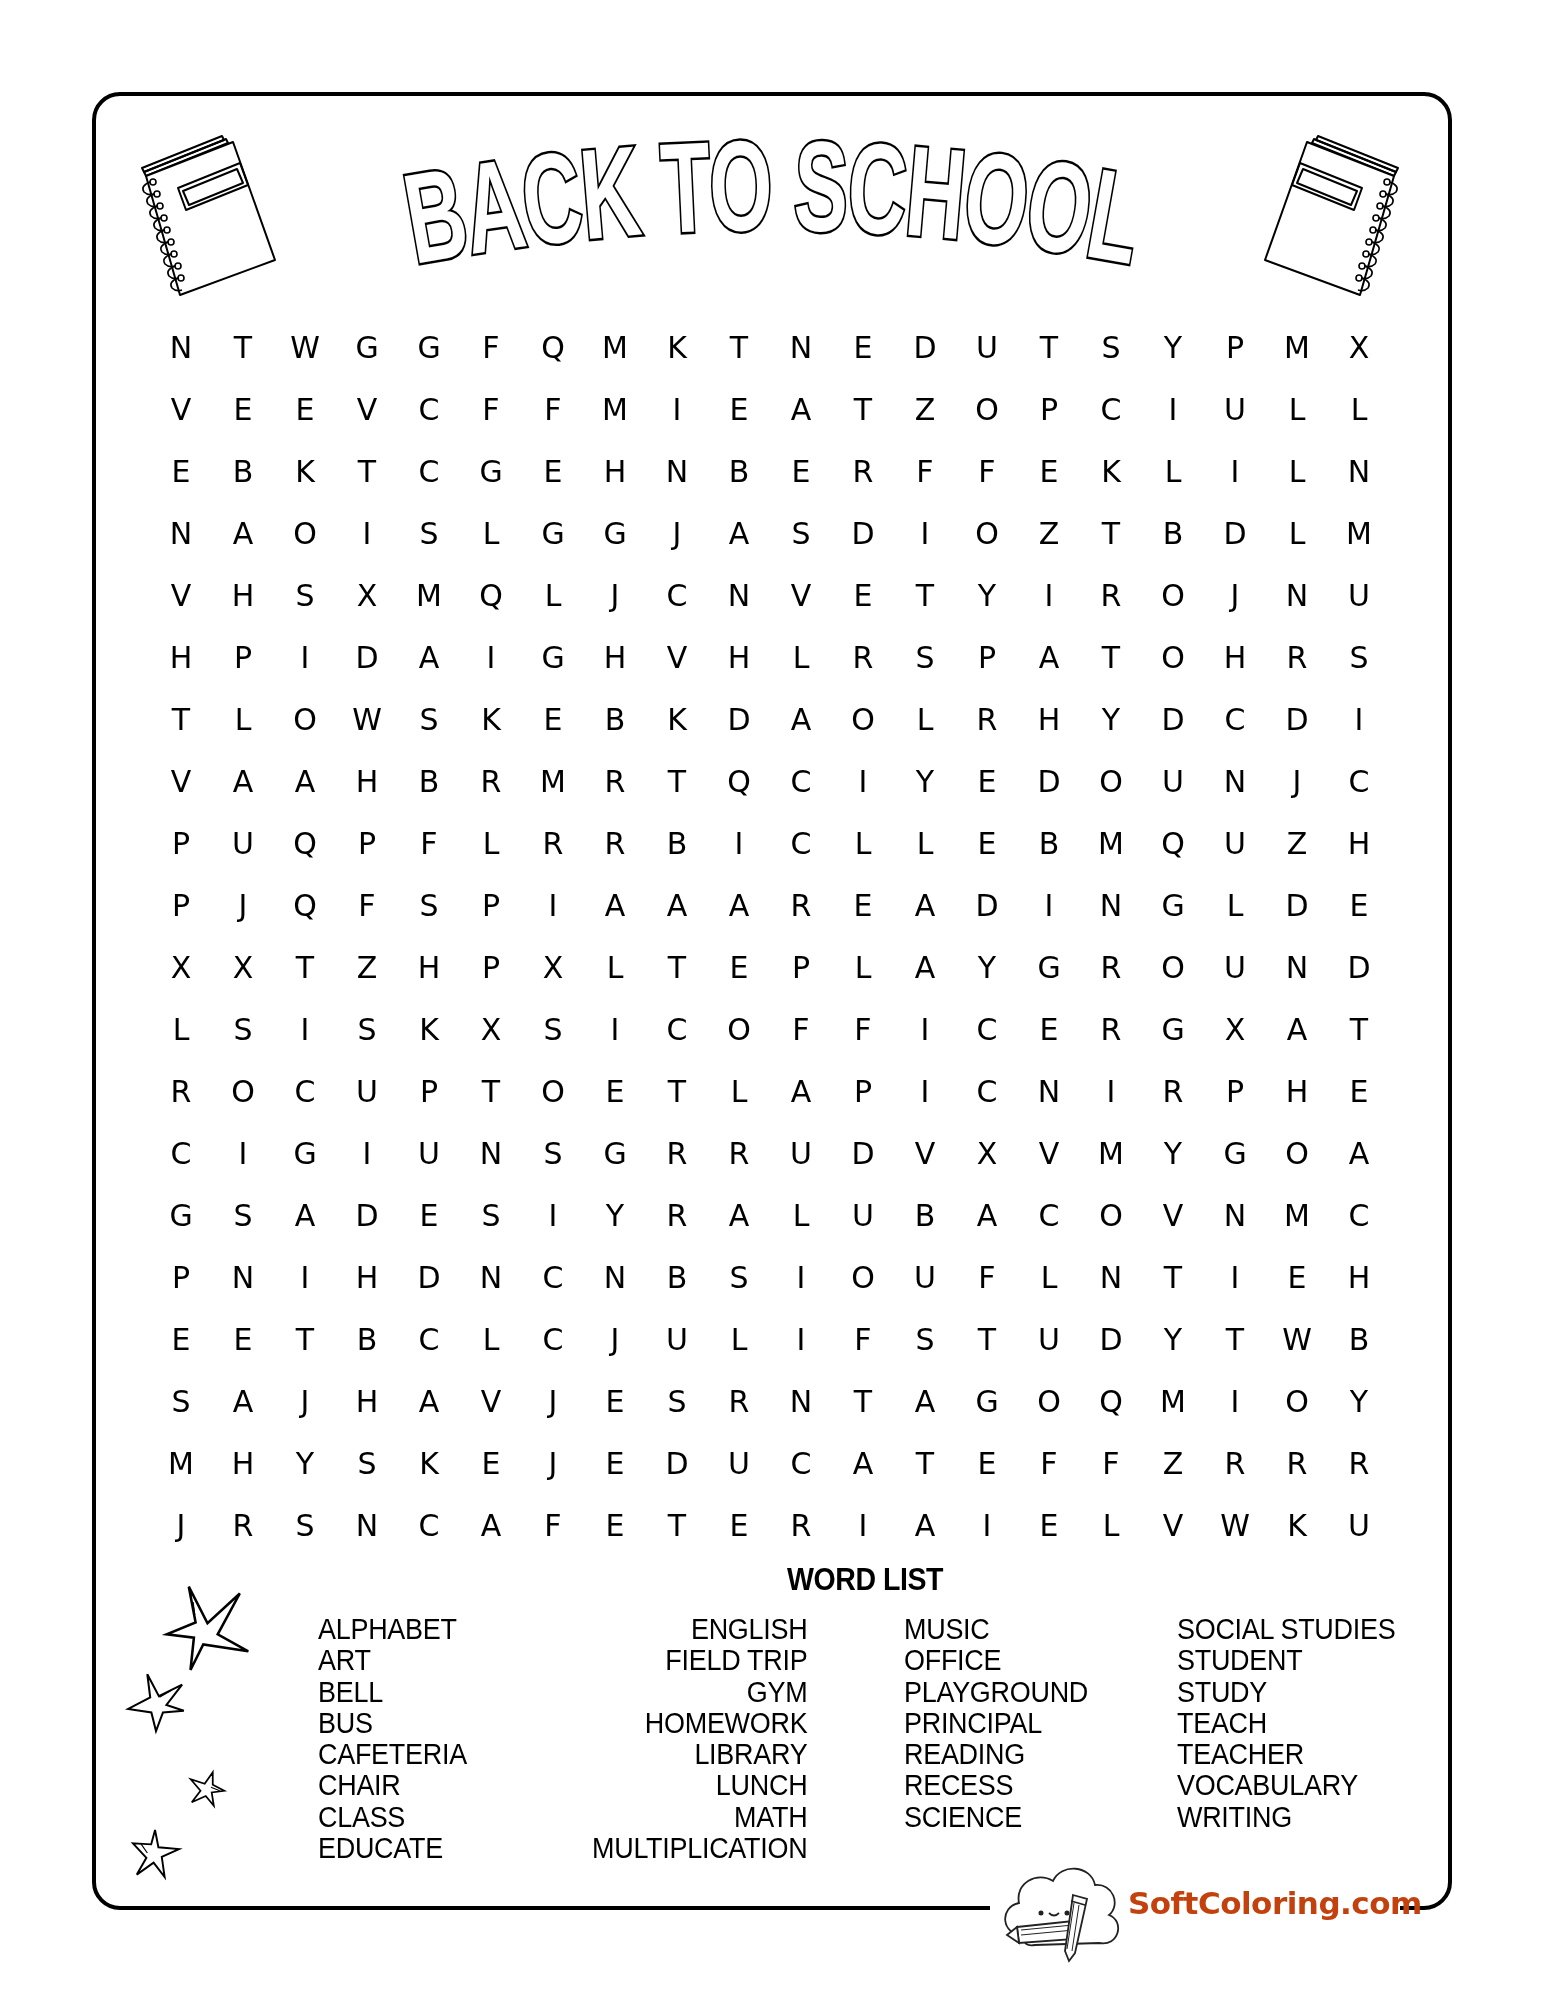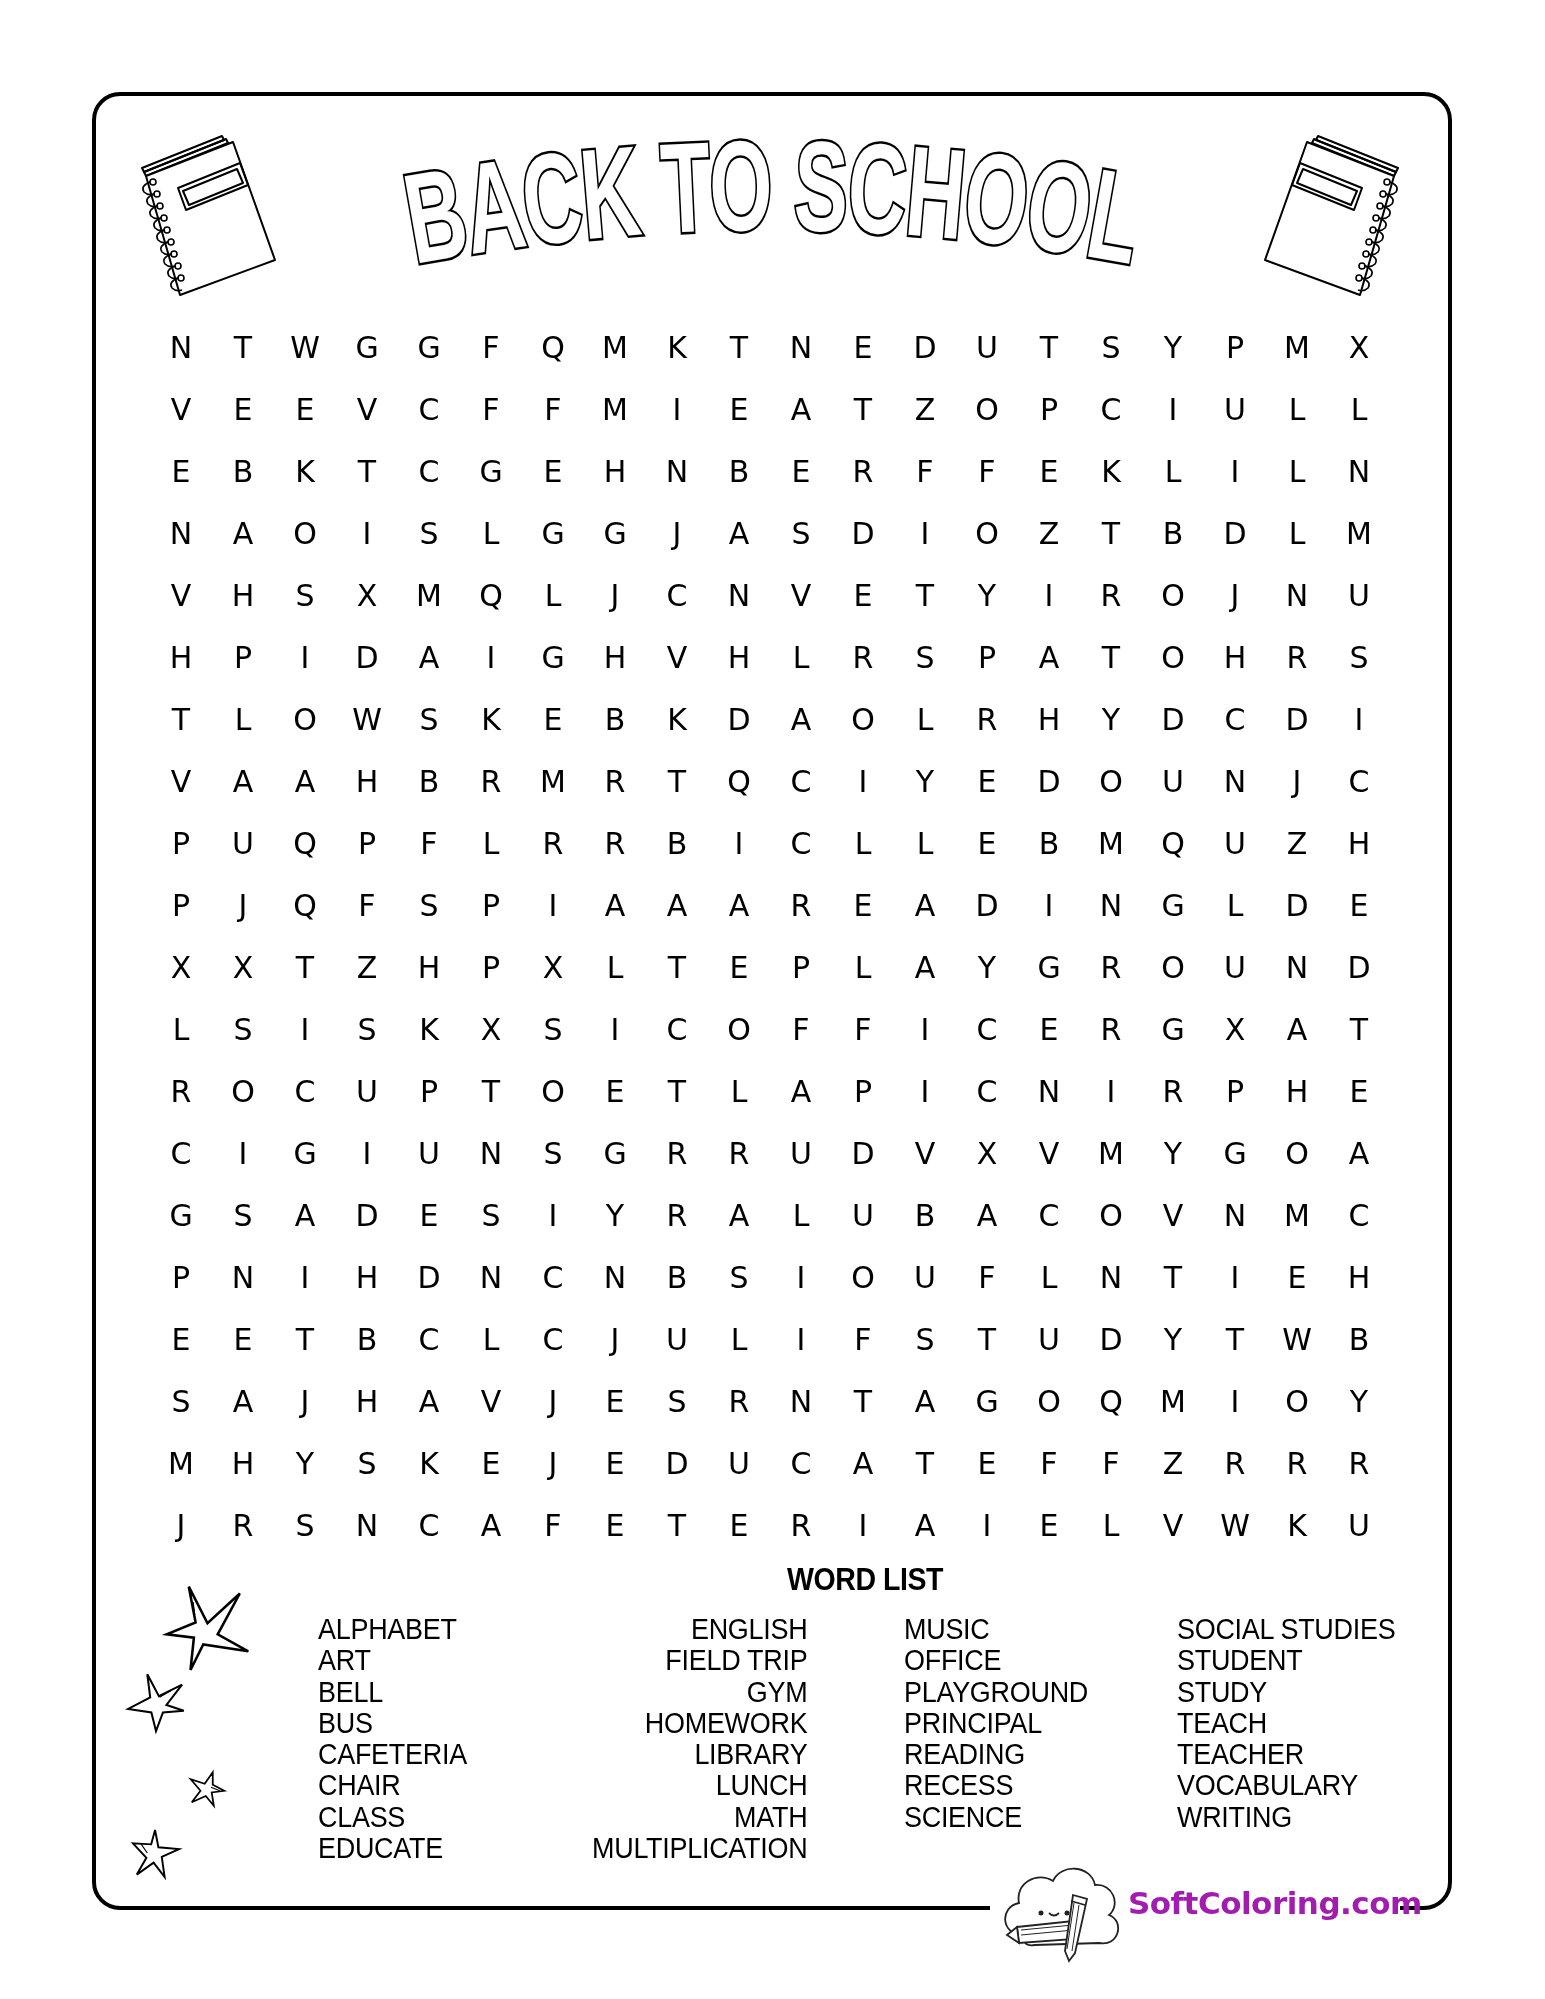--- a/index.html
+++ b/index.html
@@ -12,21 +12,21 @@
   .notebook svg { width: 100%; height: 100%; }
   .grid { position: absolute; left: 150px; top: 317px; display: grid; grid-template-columns: repeat(20, 62px); grid-auto-rows: 62px; }
   .cell { display: flex; align-items: center; justify-content: center; font-family: "DejaVu Sans", sans-serif; font-size: 30px; line-height: 1; color: #000; cursor: pointer; }
   .wl-title { position: absolute; left: 760px; top: 1562px; width: 210px; text-align: center; font-family: "Liberation Sans", sans-serif; font-weight: bold; font-size: 31px; letter-spacing: -0.5px; transform: scaleX(0.92); transform-origin: center; }
   .wl-col { position: absolute; top: 1614px; list-style: none; margin: 0; padding: 0; }
   .wl-col li { font-family: "Liberation Sans", sans-serif; font-size: 29px; line-height: 31.3px; height: 31.3px; white-space: nowrap; transform: scaleX(0.93); transform-origin: left center; letter-spacing: -0.3px; }
   .star { position: absolute; }
   .star svg { width: 100%; height: 100%; overflow: visible; }
   .logo { position: absolute; left: 995px; top: 1855px; width: 410px; height: 110px; }
   .logo-cloud { position: absolute; left: 0; top: 0; width: 135px; height: 110px; }
-  .logo-text { position: absolute; left: 133px; top: 30px; font-family: "DejaVu Sans", sans-serif; font-weight: bold; font-size: 31px; color: #a21caf; letter-spacing: -0.5px; white-space: nowrap; }
+  .logo-text { position: absolute; left: 133px; top: 30px; font-family: "DejaVu Sans", sans-serif; font-weight: bold; font-size: 31px; color: #c2410c; letter-spacing: -0.5px; white-space: nowrap; }
 </style>
 </head>
 <body>
 
 <div class="frame"></div>
 <div class="frame-gap"></div>
 
 <div class="notebook" style="left:130px; top:130px;">
   <svg viewBox="0 0 160 170" fill="none" stroke="#000" stroke-width="2" stroke-linejoin="round">
     <path d="M12 38 L92 6 L94 10 L14 42 Z"></path>

